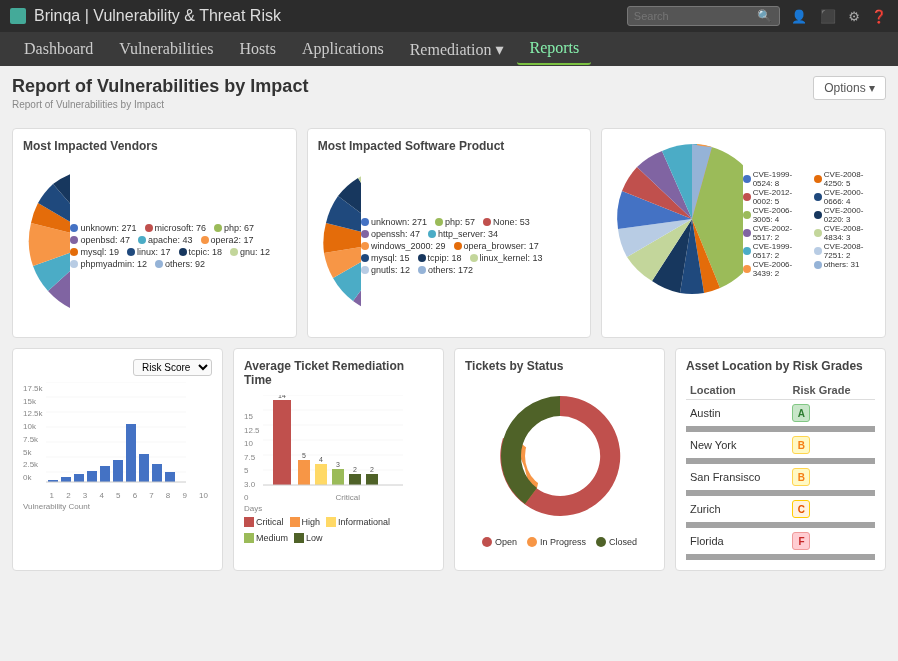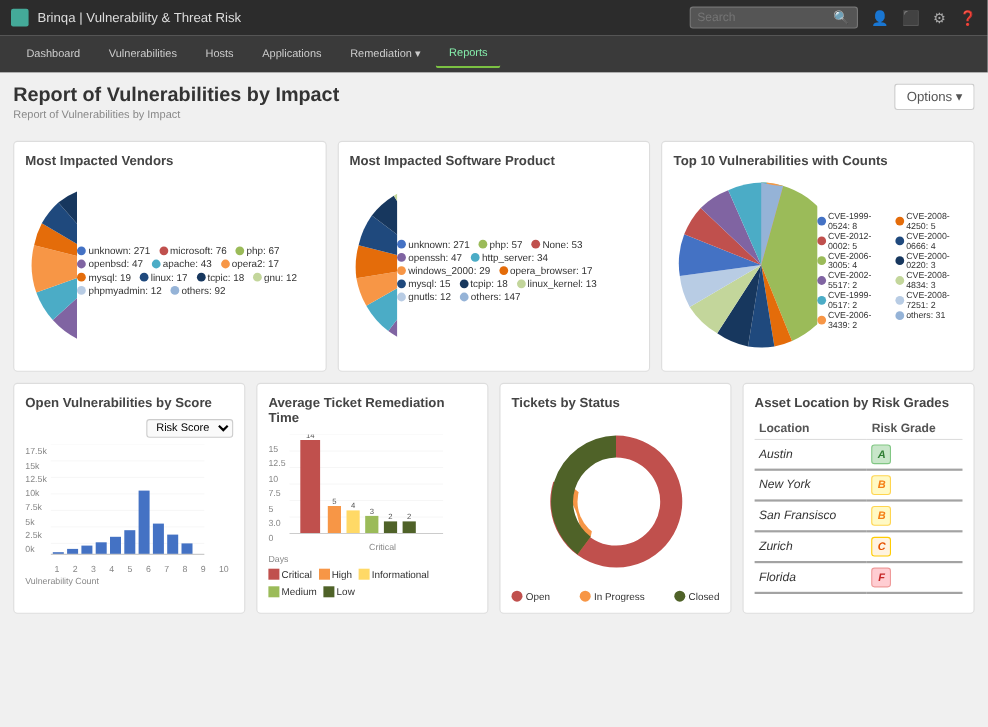--- a/index.html
+++ b/index.html
@@ -8,21 +8,21 @@
     
     .top-bar {
       background: #2c2c2c;
       height: 32px;
       display: flex;
       align-items: center;
       justify-content: space-between;
       padding: 0 10px;
       color: #ccc;
     }
-    .top-bar-left { display: flex; align-items: center; gap: 8px; font-size: 12px; color: #ddd; justify-content: flex-end; }
+    .top-bar-left { display: flex; align-items: center; gap: 8px; font-size: 16px; color: #ddd; justify-content: flex-end; }
     .top-bar-logo { width: 16px; height: 16px; background: #4a9; border-radius: 2px; }
     .top-bar-right { display: flex; align-items: center; gap: 12px; }
     .search-box {
       background: #555; border: 1px solid #777; border-radius: 3px;
       display: flex; align-items: center; padding: 2px 6px; gap: 4px;
     }
     .search-box input {
       background: transparent; border: none; outline: none; color: #ddd; font-size: 11px; width: 120px;
     }
     .nav-icon { color: #aaa; font-size: 13px; cursor: pointer; }
@@ -30,22 +30,22 @@
     
     .menu-bar {
       background: #3a3a3a;
       height: 34px;
       display: flex;
       align-items: center;
       padding: 0 12px;
       gap: 2px;
     }
     .menu-item {
-      color: #ccc; padding: 6px 12px; cursor: pointer; font-size: 10px; border-radius: 3px;
-      display: flex; align-items: center; gap: 3px;
+      color: #ccc; padding: 6px 12px; cursor: pointer; font-size: 16px; border-radius: 3px;
+      display: flex; align-items: center; gap: 3px; font-family: Liberation Serif, serif;
     }
     .menu-item.active { color: #86efac; border-bottom: 2px solid #7bc142; }
 
     
     .page { padding: 10px 12px; background: #f0f0f0; min-height: calc(661px - 66px); }
     .page-title { font-size: 18px; font-weight: bold; color: #333; margin-bottom: 2px; }
     .breadcrumb { font-size: 10px; color: #888; margin-bottom: 10px; }
 
     .options-btn {
       float: right; background: #fff; border: 1px solid #ccc; border-radius: 3px;
@@ -69,31 +69,31 @@
     
     .pie-container { display: flex; flex-direction: row; align-items: center; }
     .pie-svg { margin-bottom: 6px; }
     .legend { display: flex; flex-wrap: wrap; gap: 2px 8px; font-size: 9px; margin-top: 4px; }
     .legend-item { display: flex; align-items: center; gap: 2px; }
     .legend-dot { width: 8px; height: 8px; border-radius: 50%; flex-shrink: 0; }
 
     
     .asset-table { width: 100%; font-size: 11px; border-collapse: collapse; }
     .asset-table th { text-align: left; font-weight: bold; padding: 3px 4px; border-bottom: 1px solid #ddd; color: #555; font-size: 11px; }
-    .asset-table td { padding: 4px 4px; border-bottom: 2px solid #a3a3a3; font-style: italic; }
+    .asset-table td { padding: 4px 4px; border-bottom: 6px solid #a3a3a3; }
     .grade-badge {
       display: inline-block; width: 18px; height: 18px; border-radius: 3px;
       text-align: center; line-height: 18px; font-weight: bold; font-size: 10px;
     }
     .grade-a { background: #c8e6c9; color: #2e7d32; border: 1px solid #81c784; }
     .grade-b { background: #fff9c4; color: #f57f17; border: 1px solid #ffd54f; }
     .grade-c { background: #fff3e0; color: #e65100; border: 1px solid #ffcc02; }
     .grade-f { background: #ffcdd2; color: #c62828; border: 1px solid #ef9a9a; }
 
-    .donut-legend { display: flex; gap: 10px; justify-content: space-between; margin-top: 6px; font-size: 9px; flex-wrap: wrap; }
+    .donut-legend { display: flex; gap: 10px; justify-content: center; margin-top: 6px; font-size: 9px; flex-wrap: wrap; }
     .donut-legend-item { display: flex; align-items: center; gap: 3px; }
     .donut-legend-dot { width: 10px; height: 10px; border-radius: 50%; }
 
     .chart-dropdown {
       font-size: 10px; border: 1px solid #ccc; border-radius: 3px; padding: 1px 4px;
       float: right; margin-bottom: 4px; background: #fafafa; cursor: pointer;
     }
 
     .avg-ticket-legend { display: flex; gap: 6px; flex-wrap: wrap; font-size: 9px; margin-top: 4px; }
     .avg-ticket-legend-item { display: flex; align-items: center; gap: 2px; }
@@ -269,28 +269,27 @@
           <div class="legend-item">
               <div class="legend-dot" style="background:#c3d69b"></div>
               <span>linux_kernel: 13</span>
             </div>
           <div class="legend-item">
               <div class="legend-dot" style="background:#b8cce4"></div>
               <span>gnutls: 12</span>
             </div>
           <div class="legend-item">
               <div class="legend-dot" style="background:#95b3d7"></div>
-              <span>others: 147</span>
-            </div>
-        </div>
-      </div>
-    </div>
-
-    <div class="card">
-      <div class="card-title">Top 10 Vulnerabilities with Counts</div>
+              <span>others: 172</span>
+            </div>
+        </div>
+      </div>
+    </div>
+
+    <div class="card">
       <div class="pie-container">
         <svg width="160" height="160" class="pie-svg">
           <g transform="translate(80,80)">
             <path d="M0,0 L0,-75 A75,75 0 0,1 28,69 Z" fill="#9bbb59"></path>
             <path d="M0,0 L28,69 A75,75 0 0,1 12,74 Z" fill="#e46c0a"></path>
             <path d="M0,0 L12,74 A75,75 0 0,1 -12,74 Z" fill="#1f497d"></path>
             <path d="M0,0 L-12,74 A75,75 0 0,1 -40,62 Z" fill="#17375e"></path>
             <path d="M0,0 L-40,62 A75,75 0 0,1 -65,38 Z" fill="#c3d69b"></path>
             <path d="M0,0 L-65,38 A75,75 0 0,1 -74,10 Z" fill="#b8cce4"></path>
             <path d="M0,0 L-74,10 A75,75 0 0,1 -70,-28 Z" fill="#4472c4"></path>
@@ -357,21 +356,20 @@
             </div>
           </div>
         </div>
       </div>
     </div>
   </div>
 
   <div class="bottom-row">
 
     <div class="card">
-      <div class="card-title">Open Vulnerabilities by Score</div>
       <select class="chart-dropdown">
         <option>Risk Score</option>
       </select>
       <div style="clear:both"></div>
       <div style="display:flex; align-items:flex-start; margin-top:2px;">
         <div style="display:flex; flex-direction:column; justify-content:space-between; font-size:8px; color:#888; height:100px; margin-right:3px; padding-top:2px;">
           <span>17.5k</span>
             <span>15k</span>
             <span>12.5k</span>
             <span>10k</span>
@@ -416,21 +414,21 @@
               <span>9</span>
               <span>10</span>
           </div>
         </div>
       </div>
       <div style="text-align:left; font-size:8px; color:#888; margin-top:2px;">Vulnerability Count</div>
     </div>
 
     <div class="card">
       <div class="card-title">Average Ticket Remediation Time</div>
-      <div style="display:flex; align-items:center;">
+      <div style="display:flex; align-items:flex-end;">
         <div style="display:flex; flex-direction:column; justify-content:space-between; font-size:8px; color:#888; height:90px; margin-right:3px;">
           <span>15</span>
             <span>12.5</span>
             <span>10</span>
             <span>7.5</span>
             <span>5</span>
             <span>3.0</span>
             <span>0</span>
         </div>
         <div style="flex:1;">

